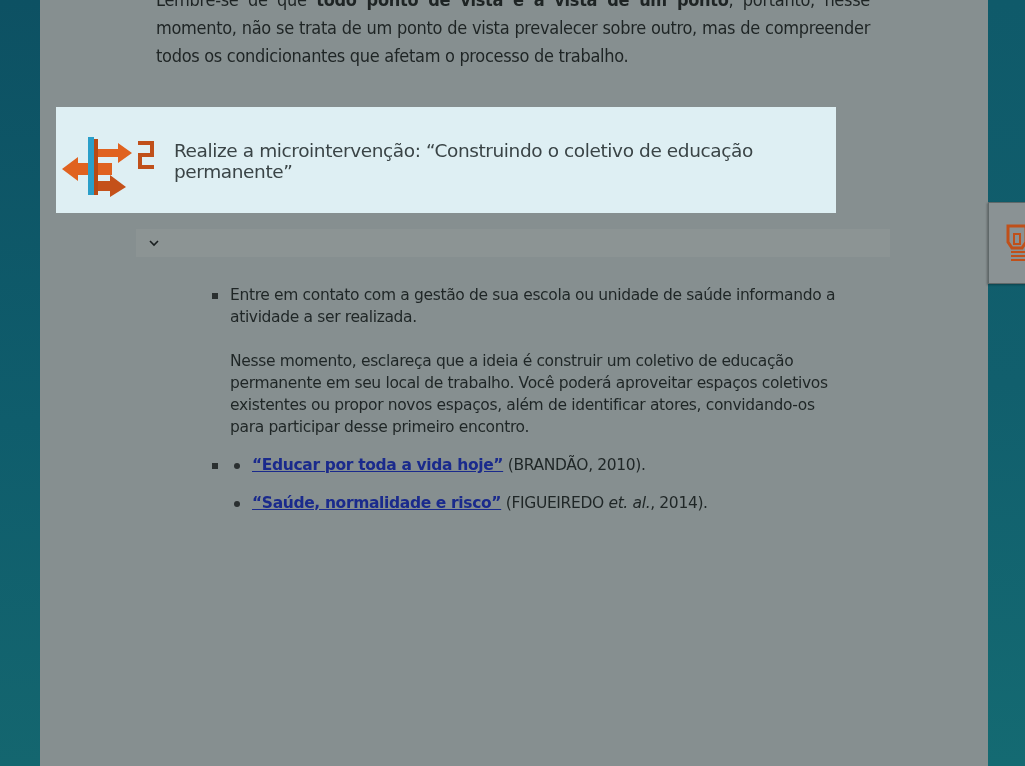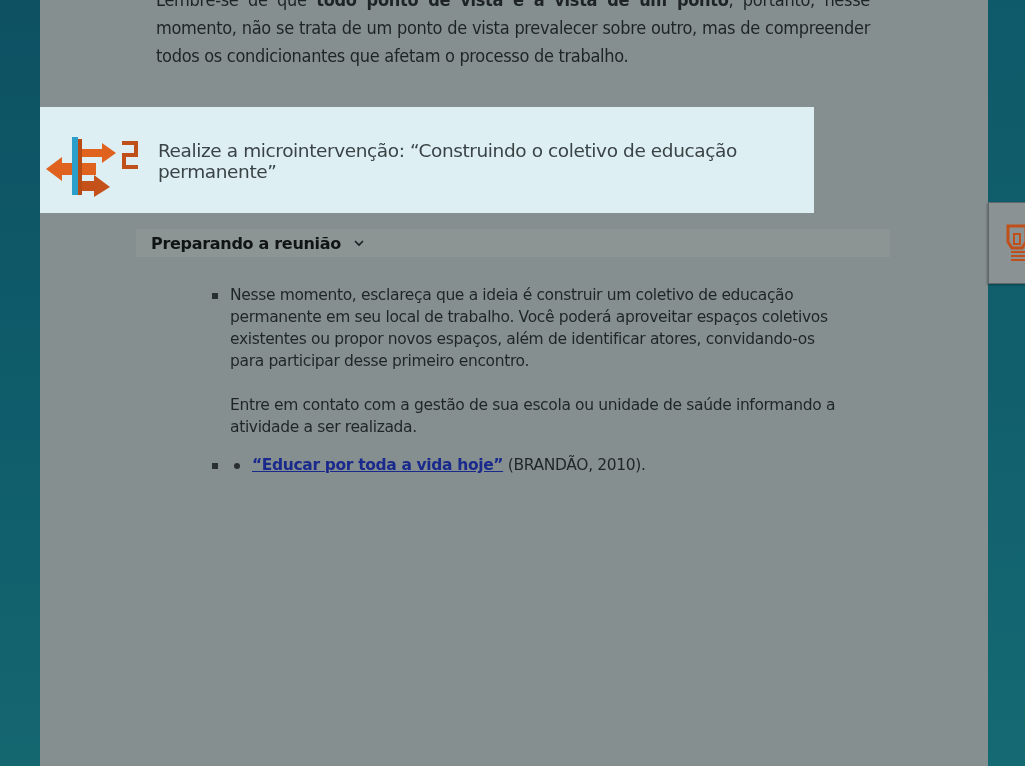--- a/index.html
+++ b/index.html
@@ -18,22 +18,23 @@
   }
   .intro {
     position:absolute; left:116px; top:-14px; width:714px;
     font-size:18px; line-height:28px; color:#1e2424; text-align:justify;
     font-family: "DejaVu Sans", sans-serif; letter-spacing:-0.3px;
     font-stretch:condensed;
   }
   .intro p { margin:0; }
   .intro b { font-weight:bold; }
   .card {
-    position:absolute; left:0; top:107px; width:774px; height:106px;
+    position:absolute; left:16px; top:107px; width:774px; height:106px;
     background:#deeff3;
+    padding-left:6px;
   }
   .card-icon { position:absolute; left:4px; top:28px; width:96px; height:64px; }
   .card-text {
     position:absolute; left:118px; top:33px; font-size:18.5px; color:#3a4446;
     font-family: "DejaVu Sans", sans-serif; letter-spacing:-0.4px;
   }
   .acc-header {
     position:absolute; left:96px; width:754px; height:28px;
     background:#8c9494; display:flex; align-items:center; cursor:pointer;
   }
@@ -85,36 +86,38 @@
       <polygon points="30,14 58,14 58,8 72,18 58,28 58,22 38,22" fill="#e0621f"></polygon>
       <polygon points="30,46 50,46 50,40 66,52 50,62 50,56 30,56" fill="#c4511a"></polygon>
       <rect x="28" y="2" width="6" height="58" fill="#2a9fc9"></rect>
       <rect x="34" y="4" width="4" height="56" fill="#b84a14"></rect>
       <path d="M78 8 h14 v12 h-12 v12 h14" fill="none" stroke="#c0501a" stroke-width="4"></path>
     </svg>
     <div class="card-text">Realize a microintervenção: “Construindo o coletivo de educação permanente”</div>
   </div>
 
   <div class="acc-header" style="top:229px;">
-    <span class="acc-title">Preparando a reunião</span>
     <svg class="chev" viewBox="0 0 12 12">
         <path d="M2 4 L6 8 L10 4" fill="none" stroke="#1a1f20" stroke-width="1.6"></path>
       </svg>
   </div>
 
   <div class="content">
     <ul class="sq">
       <li>
+        <p>Entre em contato com a gestão de sua escola ou unidade de saúde informando a atividade a ser realizada.</p>
         <p>Nesse momento, esclareça que a ideia é construir um coletivo de educação permanente em seu local de trabalho. Você poderá aproveitar espaços coletivos existentes ou propor novos espaços, além de identificar atores, convidando-os para participar desse primeiro encontro.</p>
-        <p>Entre em contato com a gestão de sua escola ou unidade de saúde informando a atividade a ser realizada.</p>
       </li>
       <li>
         <ul class="refs">
           <li>
             <a class="link" href="#">“Educar por toda a vida hoje”</a><span> (BRANDÃO, 2010).</span>
+          </li>
+          <li>
+            <a class="link" href="#">“Saúde, normalidade e risco”</a><span> (FIGUEIREDO </span><i>et. al.</i><span>, 2014).</span>
           </li>
         </ul>
       </li>
     </ul>
   </div>
 
 
 </div>
 
 <div class="side-tab">

